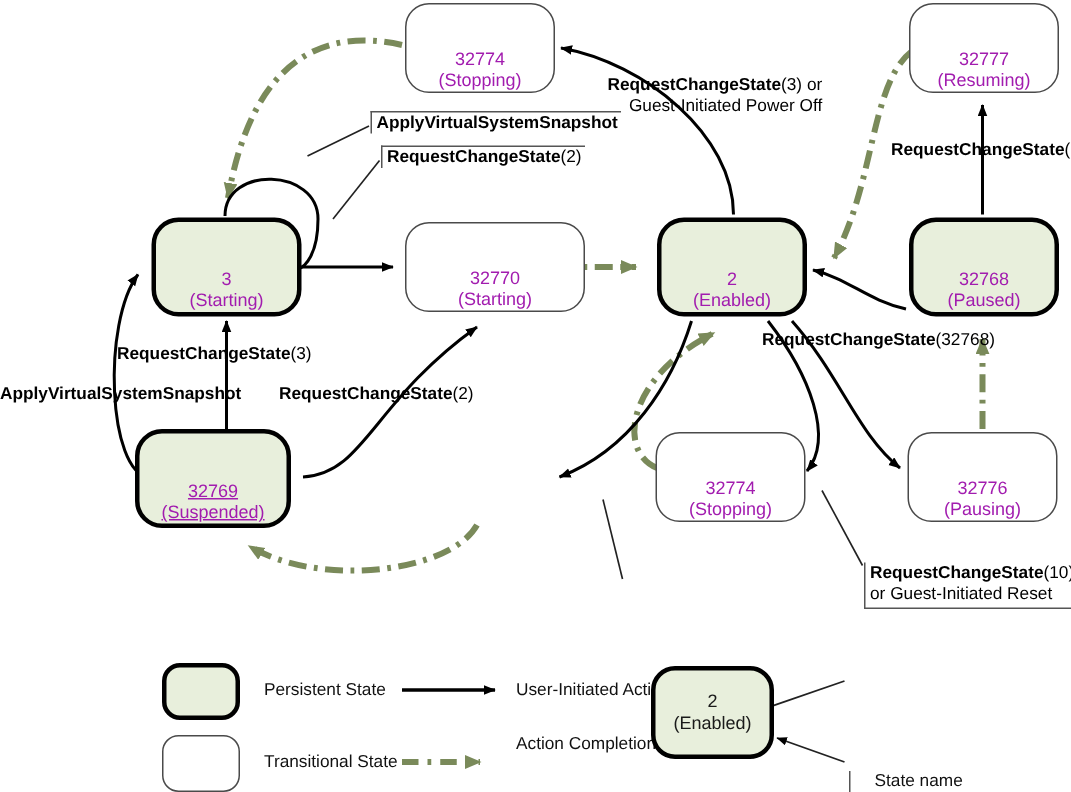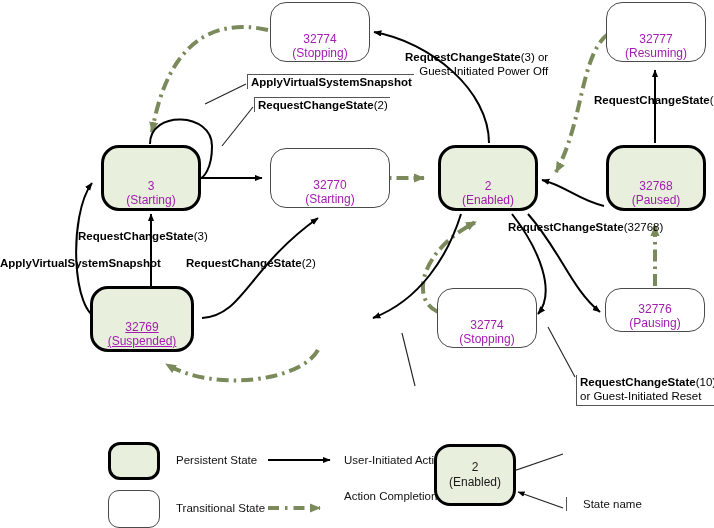--- a/index.html
+++ b/index.html
@@ -198,21 +198,21 @@
     <span class="nval">32769</span>
     <span class="nname">(Suspended)</span>
   </div>
 
 
   <div class="node transitional" style="left:437px; top:288px; width:100px; height:60px;">
     <span class="nval">32774</span>
     <span class="nname">(Stopping)</span>
   </div>
 
-  <div class="node transitional" style="left:605px; top:288px; width:100px; height:44px;">
+  <div class="node transitional" style="left:605px; top:288px; width:100px; height:60px;">
     <span class="nval">32776</span>
     <span class="nname">(Pausing)</span>
   </div>
 
   <div class="lab br-tl" style="left:247px; top:74px;">
     <b>ApplyVirtualSystemSnapshot</b><span></span>
   </div>
 
   <div class="lab br-tl" style="left:254px; top:97px;">
     <b>RequestChangeState</b><span>(2)</span>
@@ -271,16 +271,16 @@
 
     <div class="legend-text" style="left:344px; top:24px;">User-Initiated Action</div>
     <div class="legend-text" style="left:344px; top:60px;">Action Completion</div>
 
     <div class="legend-node" style="left:434px; top:14px;">
       <span>2</span>
       <span>(Enabled)</span>
     </div>
 
 
-    <div class="legend-text lab br-l" style="left:566px; top:67px;padding-left:16px;">State name</div>
+    <div class="legend-text lab br-l" style="left:566px; top:84px;padding-left:16px;">State name</div>
   </div>
 
 </div>
 
 </body></html>

